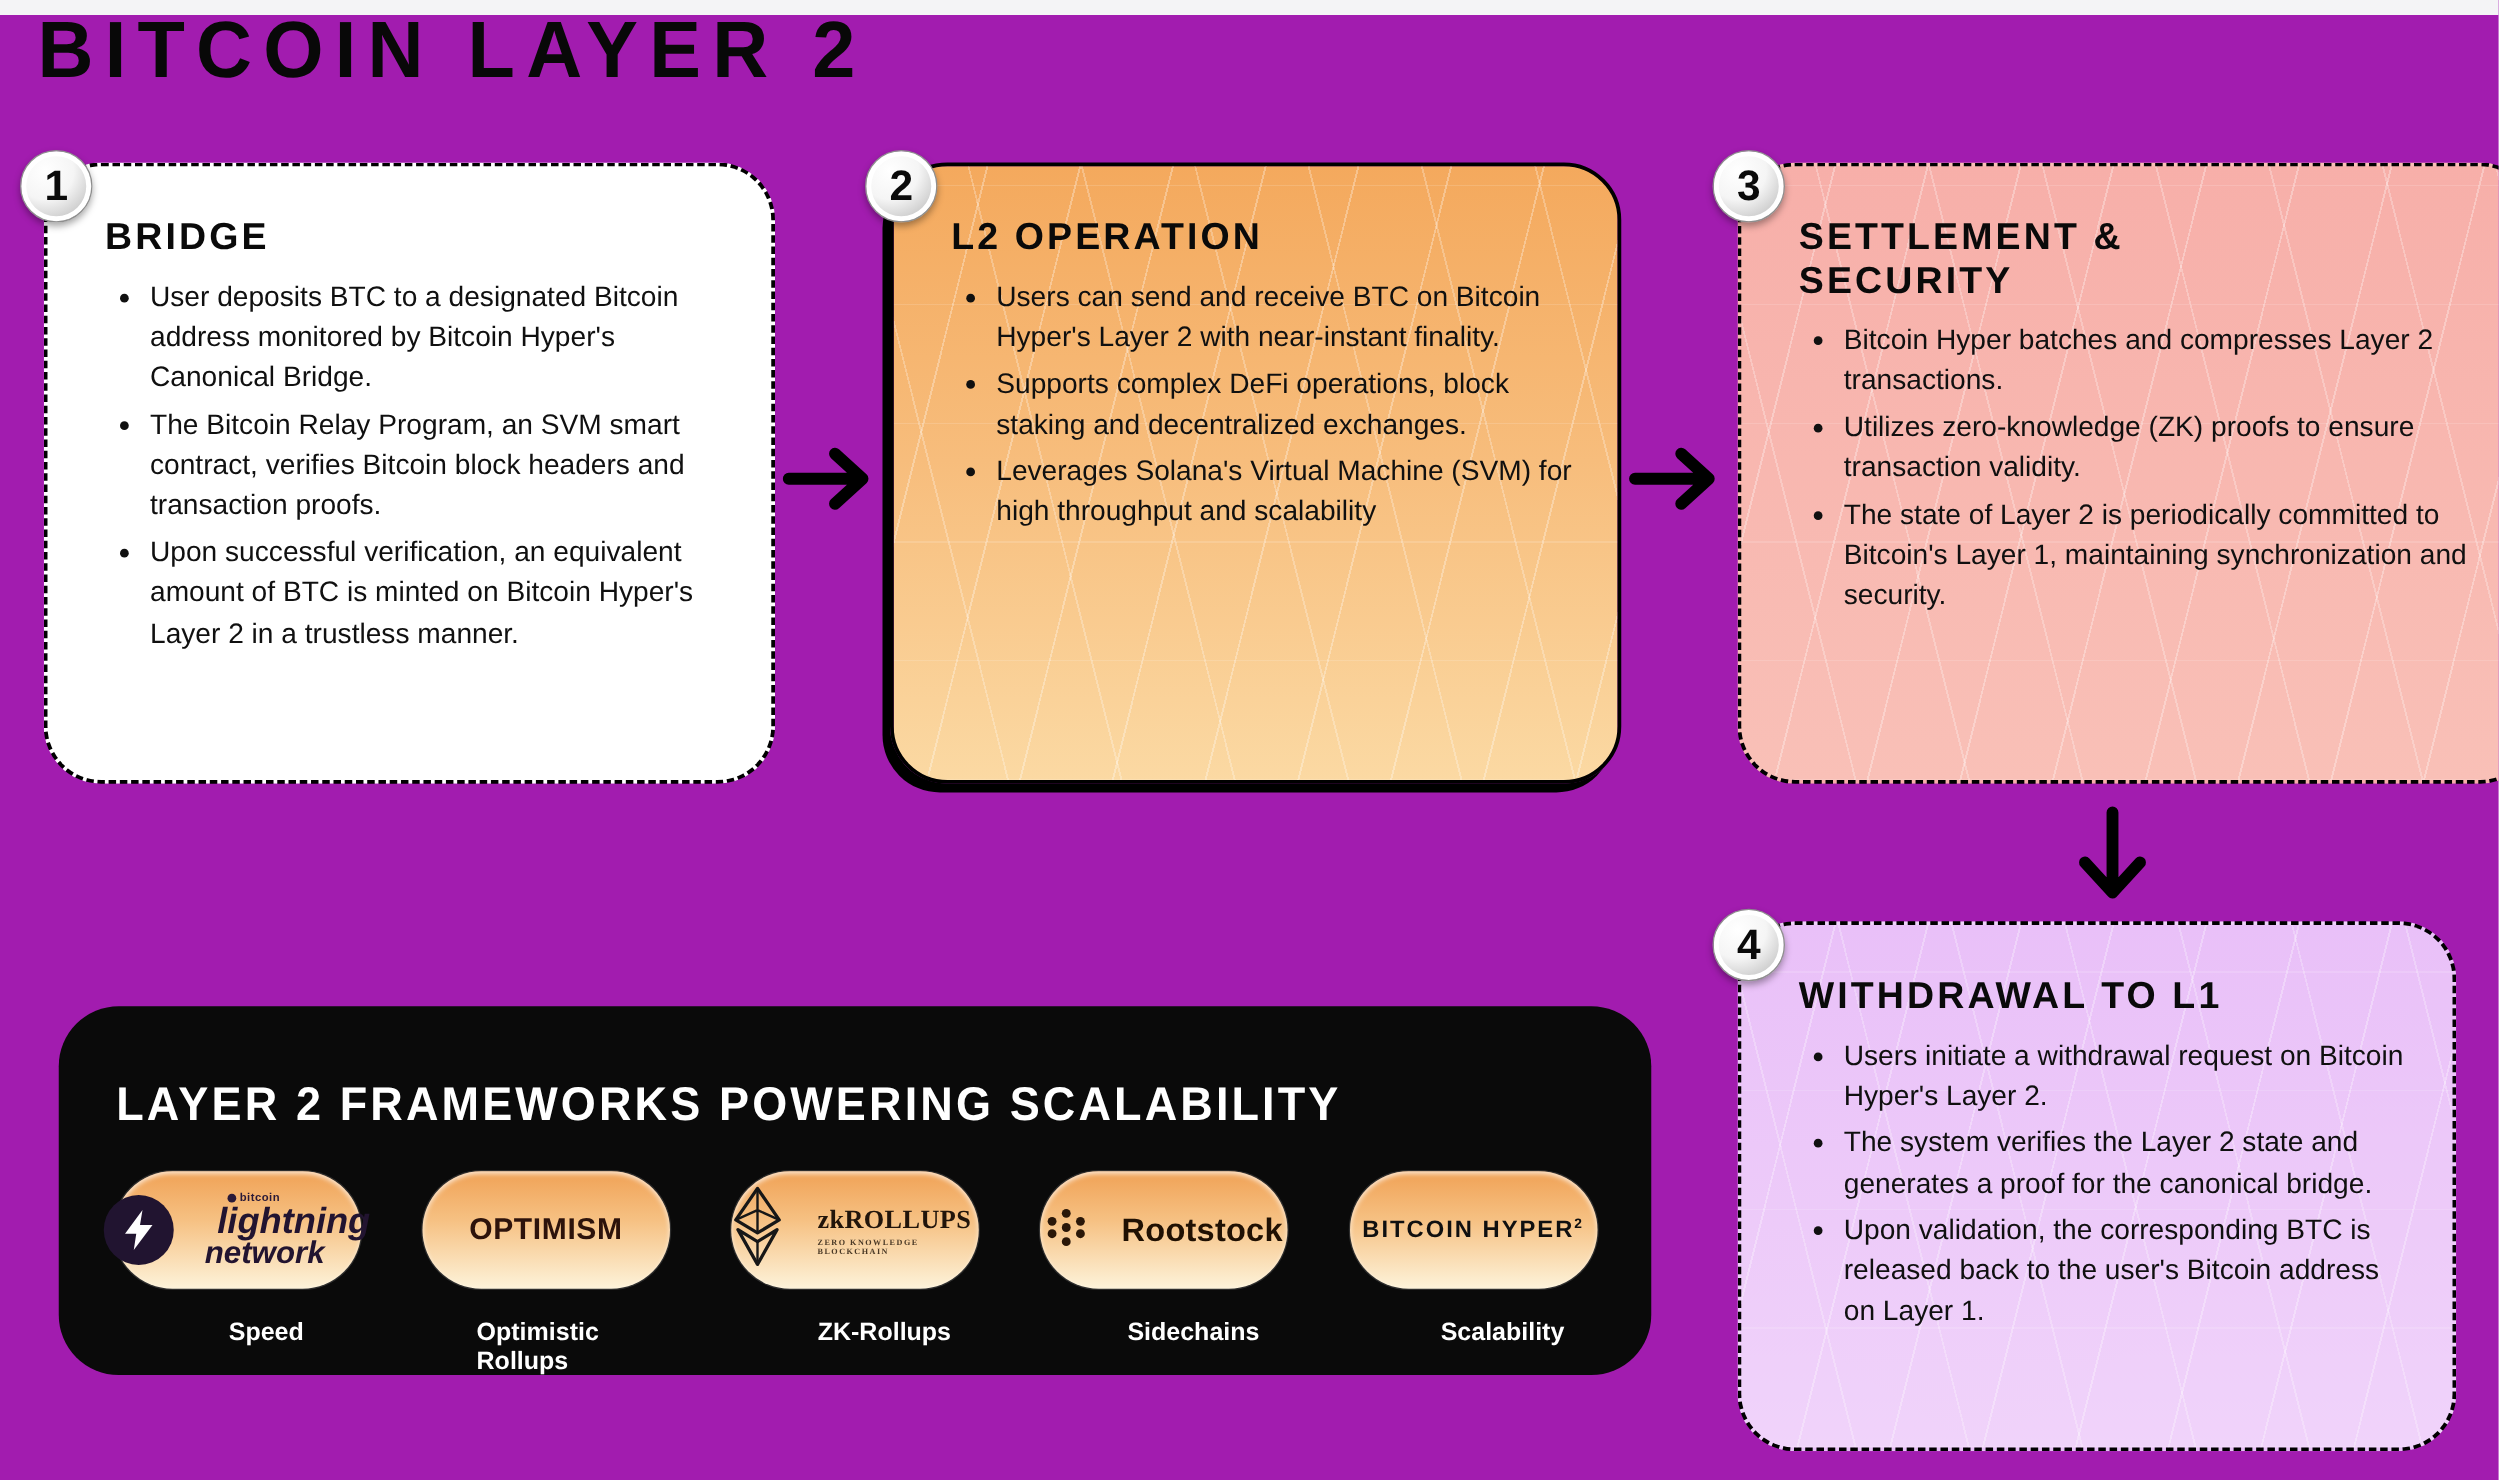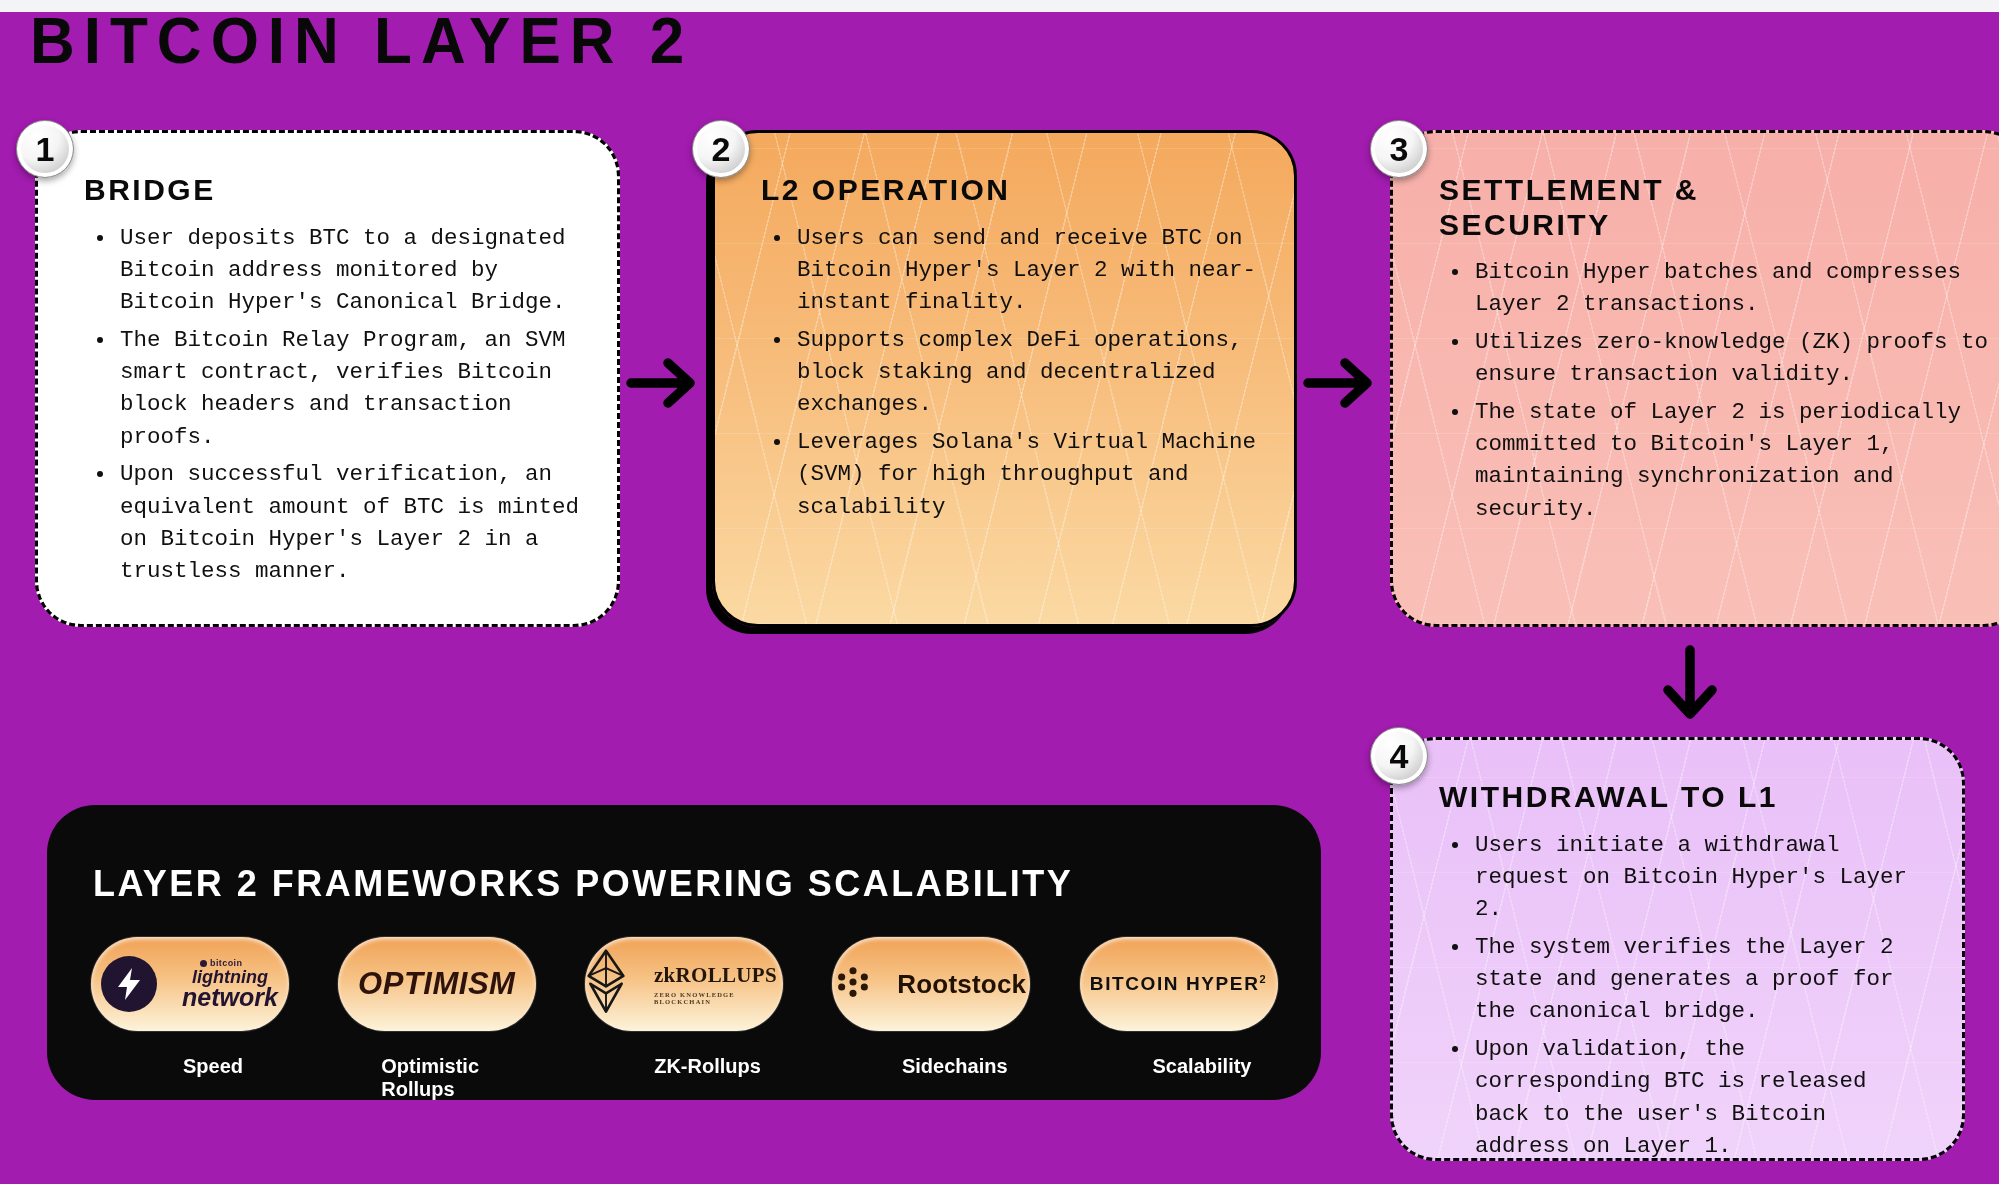--- a/index.html
+++ b/index.html
@@ -16,21 +16,21 @@
     transform:scaleY(1.03);transform-origin:left top;white-space:nowrap;
   }
 
   
   .step{position:absolute;border-radius:46px;}
   .step-inner{position:relative;z-index:2;padding:40px 28px 28px 46px;}
   .step-title{
     margin:0 0 14px 0;font-size:30px;font-weight:900;letter-spacing:2.5px;
     color:#0a0a0a;line-height:1.15;
   }
-  .bullets{margin:4px 0 0 0;padding-left:32px;font-family:Liberation Mono, monospace;}
+  .bullets{margin:4px 0 0 0;padding-left:32px;}
   .bullets li{
     font-size:22.5px;line-height:1.44;color:#101010;margin-bottom:5px;
     padding-left:4px;
   }
   .box-white{
     left:35px;top:130px;width:585px;height:497px;
     background:#ffffff;border:3px dashed #000;
   }
   .box-orange{
     left:712px;top:130px;width:585px;height:497px;
@@ -102,25 +102,25 @@
   .ln-circle{
     width:56px;height:56px;border-radius:50%;background:#211430;flex:0 0 auto;
     display:flex;align-items:center;justify-content:center;
   }
   .ln-text{display:flex;flex-direction:column;color:#221430;font-style:italic;font-weight:800;line-height:.92;}
   .ln-small{
     font-size:9px;font-style:normal;font-weight:700;letter-spacing:.4px;
     display:flex;align-items:center;gap:3px;margin:0 0 2px 16px;color:#2a1a38;
   }
   .ln-dot{width:7px;height:7px;border-radius:50%;background:#2a1a38;display:inline-block;}
-  .ln-word1{font-size:18px;margin-left:8px;}
+  .ln-word1{font-size:29px;margin-left:8px;}
   .ln-word2{font-size:25px;margin-left:-2px;}
 
   
-  .opt-text{font-size:31px;font-weight:900;font-style:italic;color:#2d130b;letter-spacing:.5px;}
+  .opt-text{font-size:24px;font-weight:900;color:#2d130b;letter-spacing:.5px;}
 
   
   .zk-text{display:flex;flex-direction:column;font-family:Liberation Serif, serif;}
   .zk-main{font-size:21px;font-weight:800;color:#22150b;letter-spacing:.3px;}
   .zk-sub{font-size:6.5px;letter-spacing:1.2px;color:#4a3926;margin-top:3px;font-weight:700;}
 
   
   .rs-text{font-size:26px;font-weight:800;color:#201103;letter-spacing:.2px;}
 
   

